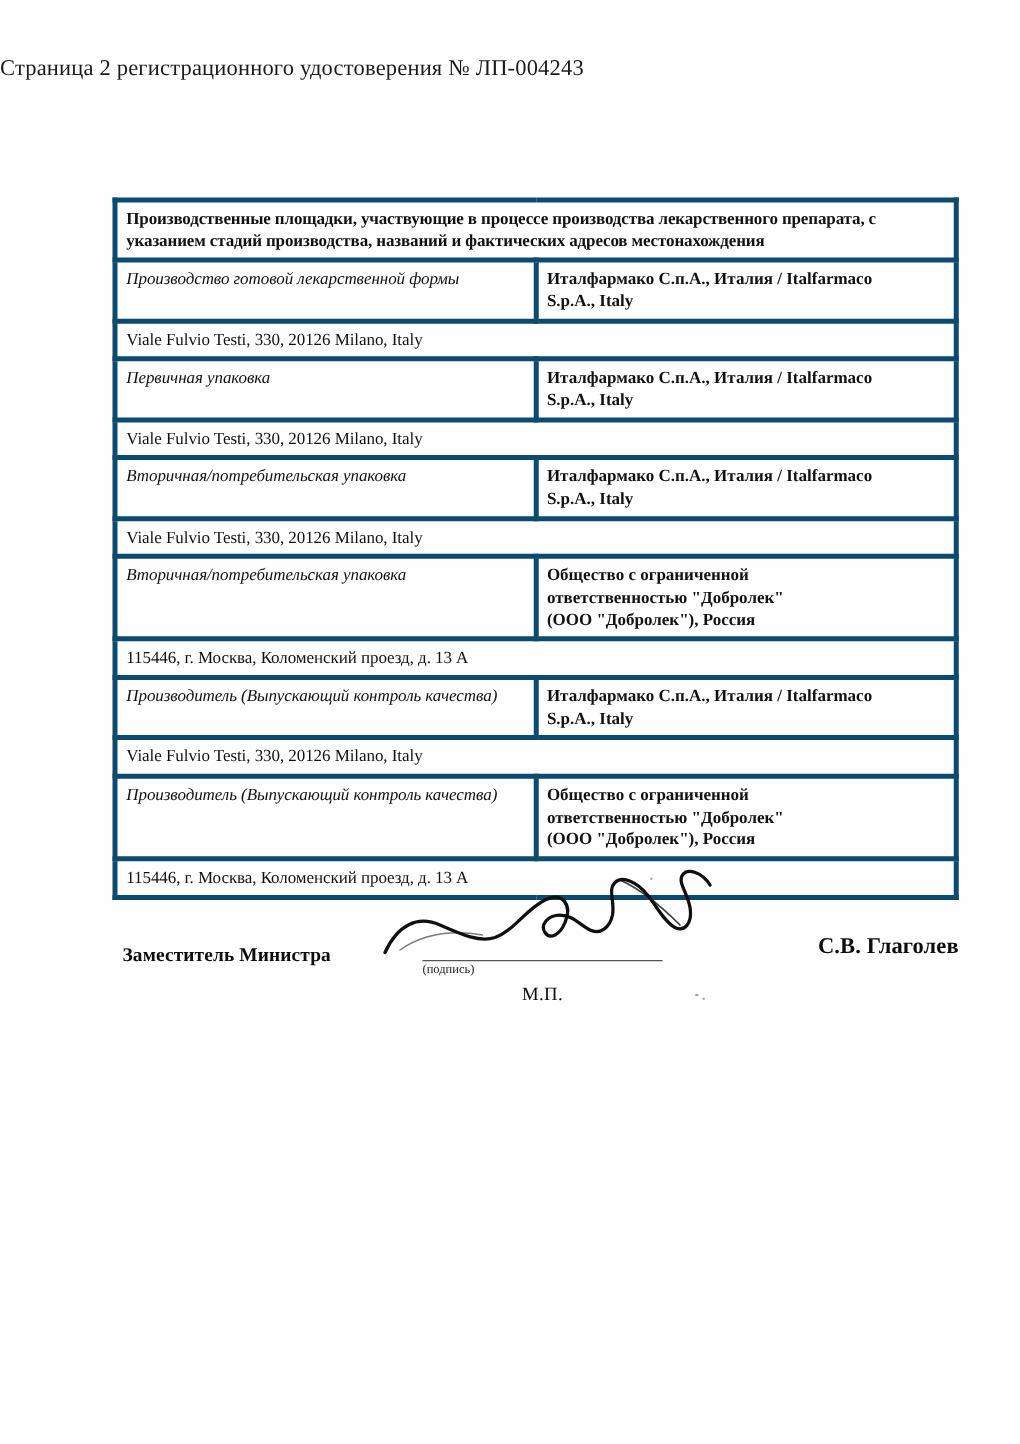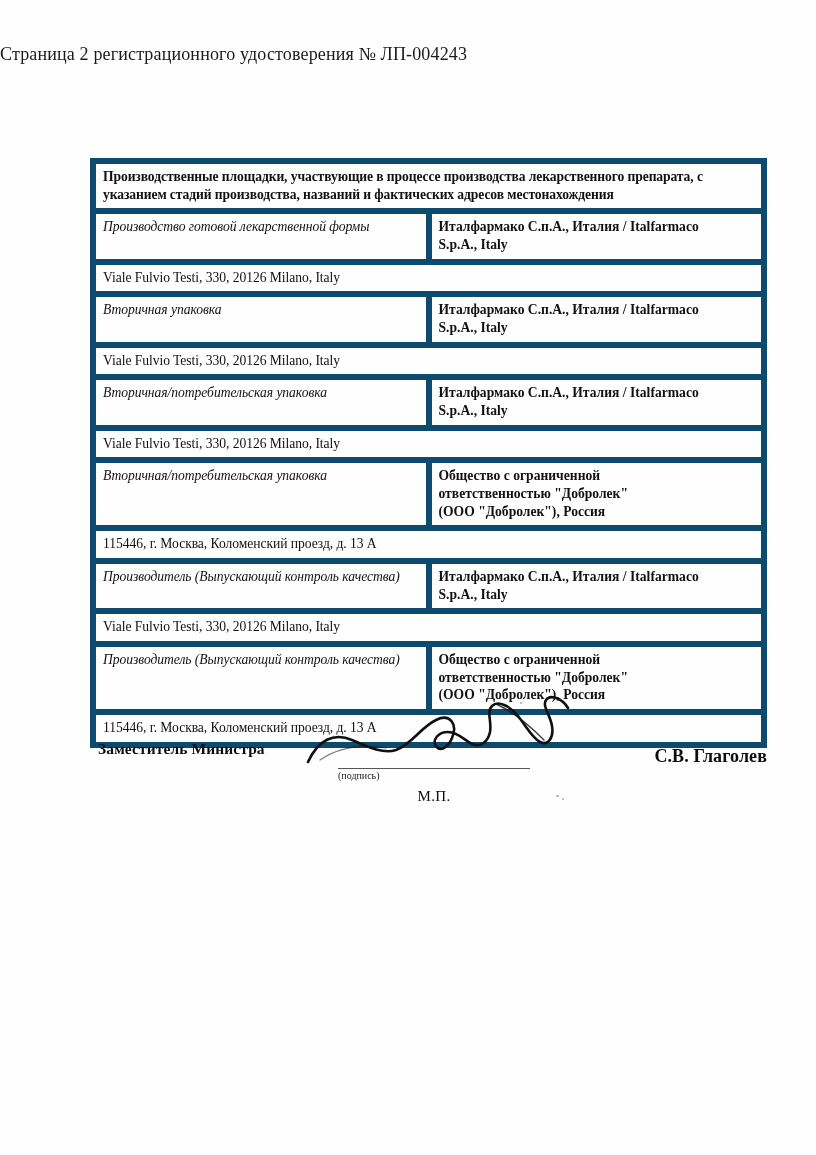--- a/index.html
+++ b/index.html
@@ -41,21 +41,21 @@
     position: absolute;
     left: 90px;
     top: 158px;
     width: 677px;
     border-collapse: collapse;
     table-layout: fixed;
     font-size: 13.6px;
     color: #111;
   }
   .sites-table td {
-    border: 6px solid #0c4a6e;
+    border: 4px solid #0c4a6e;
     padding: 4px 6px 5px 7px;
     vertical-align: top;
     line-height: 1.30;
   }
   td.col-stage { width: 384px; }
   td.col-org   { width: 293px; font-weight: bold; }
 
   .hdr-cell {
     font-weight: bold;
     letter-spacing: -0.1px;
@@ -77,21 +77,21 @@
   .sig-block {
     position: absolute;
     left: 90px;
     top: 700px;
     width: 677px;
     height: 120px;
   }
   .sig-title {
     position: absolute;
     left: 8px;
-    top: 40px;
+    top: 56px;
     font-size: 15.5px;
     font-weight: bold;
     letter-spacing: 0.1px;
   }
   .sig-name {
     position: absolute;
     right: 0px;
     top: 46px;
     font-size: 18px;
     font-weight: bold;
@@ -153,21 +153,21 @@
           <td class="col-stage"><span class="stage-text">Производство готовой лекарственной формы</span></td>
           <td class="col-org">
             <span class="org-line">Италфармако С.п.А., Италия / Italfarmaco</span>
             <span class="org-line">S.p.A., Italy</span>
           </td>
         </tr>
         <tr>
           <td class="addr-cell" colspan="2">Viale Fulvio Testi, 330, 20126 Milano, Italy</td>
         </tr>
         <tr>
-          <td class="col-stage"><span class="stage-text">Вторичная упаковка</span></td>
+          <td class="col-stage"><span class="stage-text">Первичная упаковка</span></td>
           <td class="col-org">
             <span class="org-line">Италфармако С.п.А., Италия / Italfarmaco</span>
             <span class="org-line">S.p.A., Italy</span>
           </td>
         </tr>
         <tr>
           <td class="addr-cell" colspan="2">Viale Fulvio Testi, 330, 20126 Milano, Italy</td>
         </tr>
         <tr>
           <td class="col-stage"><span class="stage-text">Вторичная/потребительская упаковка</span></td>

